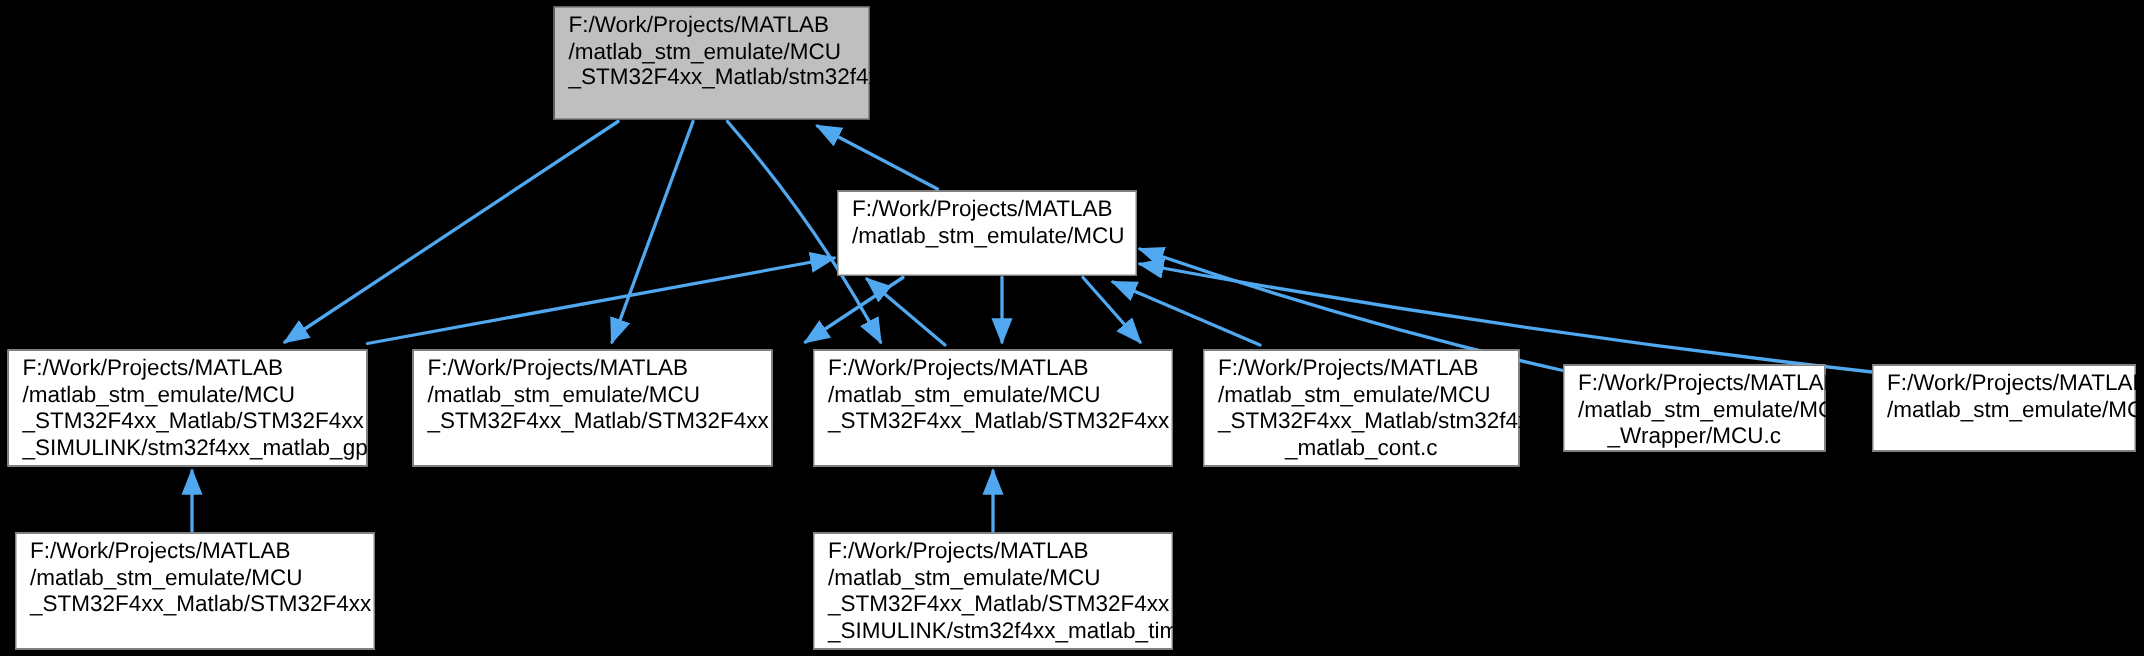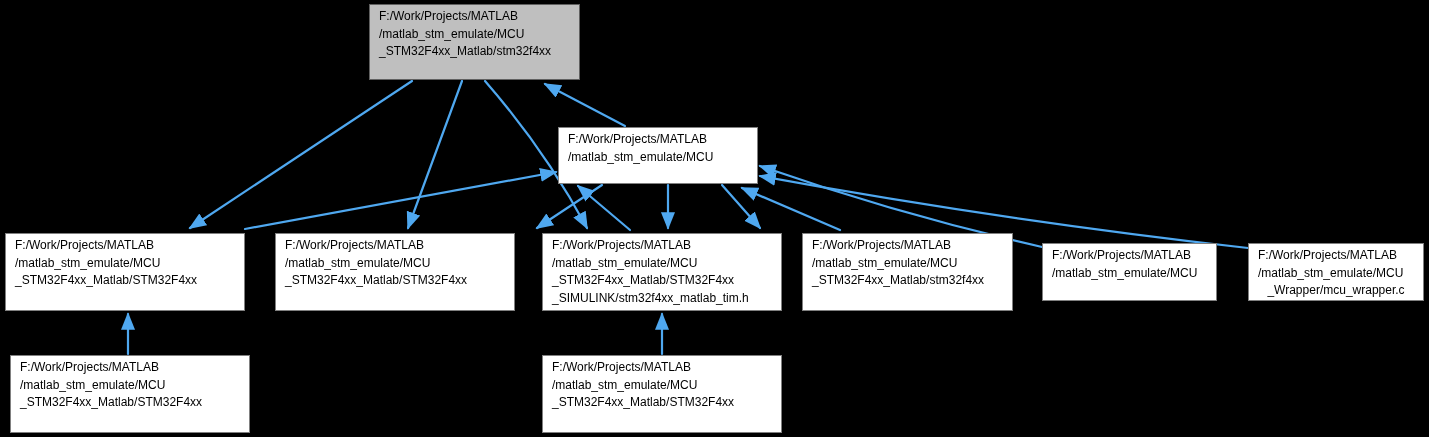--- a/index.html
+++ b/index.html
@@ -20,21 +20,21 @@
     left: 0; top: 0;
     width: 1429px;
     height: 437px;
   }
   .node {
     position: absolute;
     box-sizing: border-box;
     border: 1px solid #808080;
     background: #ffffff;
     color: #000000;
-    font-size: 12px;
+    font-size: 15px;
     line-height: 17.6px;
     text-align: center;
     padding-top: 3px;
     white-space: pre;
     letter-spacing: 0px;
     z-index: 5;
   }
   .node.root {
     background: #bfbfbf;
     border: 1px solid #606060;
@@ -69,23 +69,23 @@
         <path d="M 1042,247 Q 900,215 760,166" marker-end="url(#ah)" stroke-linecap="round"></path>
         <path d="M 1248,248 Q 1000,220 760,176" marker-end="url(#ah)" stroke-linecap="round"></path>
         <path d="M 128,354 L 128,314" marker-end="url(#ah)" stroke-linecap="round"></path>
         <path d="M 662,354 L 662,314" marker-end="url(#ah)" stroke-linecap="round"></path>
       </g>
   </svg>
 
   <div id="node-layer">
       <div class="node root" style="left: 369px; top: 4px; width: 211px; height: 76px;"><span class="ln la">F:/Work/Projects/MATLAB</span><span class="ln la">/matlab_stm_emulate/MCU</span><span class="ln la">_STM32F4xx_Matlab/stm32f4xx</span></div>
       <div class="node" style="left: 558px; top: 127px; width: 200px; height: 57px;"><span class="ln la">F:/Work/Projects/MATLAB</span><span class="ln la">/matlab_stm_emulate/MCU</span></div>
-      <div class="node" style="left: 5px; top: 233px; width: 240px; height: 78px;"><span class="ln la">F:/Work/Projects/MATLAB</span><span class="ln la">/matlab_stm_emulate/MCU</span><span class="ln la">_STM32F4xx_Matlab/STM32F4xx</span></div>
+      <div class="node" style="left: 5px; top: 233px; width: 240px; height: 78px;"><span class="ln la">F:/Work/Projects/MATLAB</span><span class="ln la">/matlab_stm_emulate/MCU</span><span class="ln la">_STM32F4xx_Matlab/STM32F4xx</span><span class="ln la">_SIMULINK/stm32f4xx_matlab_gpio.h</span></div>
       <div class="node" style="left: 275px; top: 233px; width: 240px; height: 78px;"><span class="ln la">F:/Work/Projects/MATLAB</span><span class="ln la">/matlab_stm_emulate/MCU</span><span class="ln la">_STM32F4xx_Matlab/STM32F4xx</span></div>
-      <div class="node" style="left: 542px; top: 233px; width: 240px; height: 78px;"><span class="ln la">F:/Work/Projects/MATLAB</span><span class="ln la">/matlab_stm_emulate/MCU</span><span class="ln la">_STM32F4xx_Matlab/STM32F4xx</span><span class="ln la">_SIMULINK/stm32f4xx_matlab_tim.h</span></div>
-      <div class="node" style="left: 802px; top: 233px; width: 211px; height: 78px;"><span class="ln la">F:/Work/Projects/MATLAB</span><span class="ln la">/matlab_stm_emulate/MCU</span><span class="ln la">_STM32F4xx_Matlab/stm32f4xx</span></div>
-      <div class="node" style="left: 1042px; top: 243px; width: 175px; height: 58px;"><span class="ln la">F:/Work/Projects/MATLAB</span><span class="ln la">/matlab_stm_emulate/MCU</span></div>
-      <div class="node" style="left: 1248px; top: 243px; width: 176px; height: 58px;"><span class="ln la">F:/Work/Projects/MATLAB</span><span class="ln la">/matlab_stm_emulate/MCU</span><span class="ln">_Wrapper/mcu_wrapper.c</span></div>
+      <div class="node" style="left: 542px; top: 233px; width: 240px; height: 78px;"><span class="ln la">F:/Work/Projects/MATLAB</span><span class="ln la">/matlab_stm_emulate/MCU</span><span class="ln la">_STM32F4xx_Matlab/STM32F4xx</span></div>
+      <div class="node" style="left: 802px; top: 233px; width: 211px; height: 78px;"><span class="ln la">F:/Work/Projects/MATLAB</span><span class="ln la">/matlab_stm_emulate/MCU</span><span class="ln la">_STM32F4xx_Matlab/stm32f4xx</span><span class="ln">_matlab_cont.c</span></div>
+      <div class="node" style="left: 1042px; top: 243px; width: 175px; height: 58px;"><span class="ln la">F:/Work/Projects/MATLAB</span><span class="ln la">/matlab_stm_emulate/MCU</span><span class="ln">_Wrapper/MCU.c</span></div>
+      <div class="node" style="left: 1248px; top: 243px; width: 176px; height: 58px;"><span class="ln la">F:/Work/Projects/MATLAB</span><span class="ln la">/matlab_stm_emulate/MCU</span></div>
       <div class="node" style="left: 10px; top: 355px; width: 240px; height: 78px;"><span class="ln la">F:/Work/Projects/MATLAB</span><span class="ln la">/matlab_stm_emulate/MCU</span><span class="ln la">_STM32F4xx_Matlab/STM32F4xx</span></div>
-      <div class="node" style="left: 542px; top: 355px; width: 240px; height: 78px;"><span class="ln la">F:/Work/Projects/MATLAB</span><span class="ln la">/matlab_stm_emulate/MCU</span><span class="ln la">_STM32F4xx_Matlab/STM32F4xx</span></div>
+      <div class="node" style="left: 542px; top: 355px; width: 240px; height: 78px;"><span class="ln la">F:/Work/Projects/MATLAB</span><span class="ln la">/matlab_stm_emulate/MCU</span><span class="ln la">_STM32F4xx_Matlab/STM32F4xx</span><span class="ln la">_SIMULINK/stm32f4xx_matlab_tim.c</span></div>
     </div>
 
 </div>
 
 </body></html>

